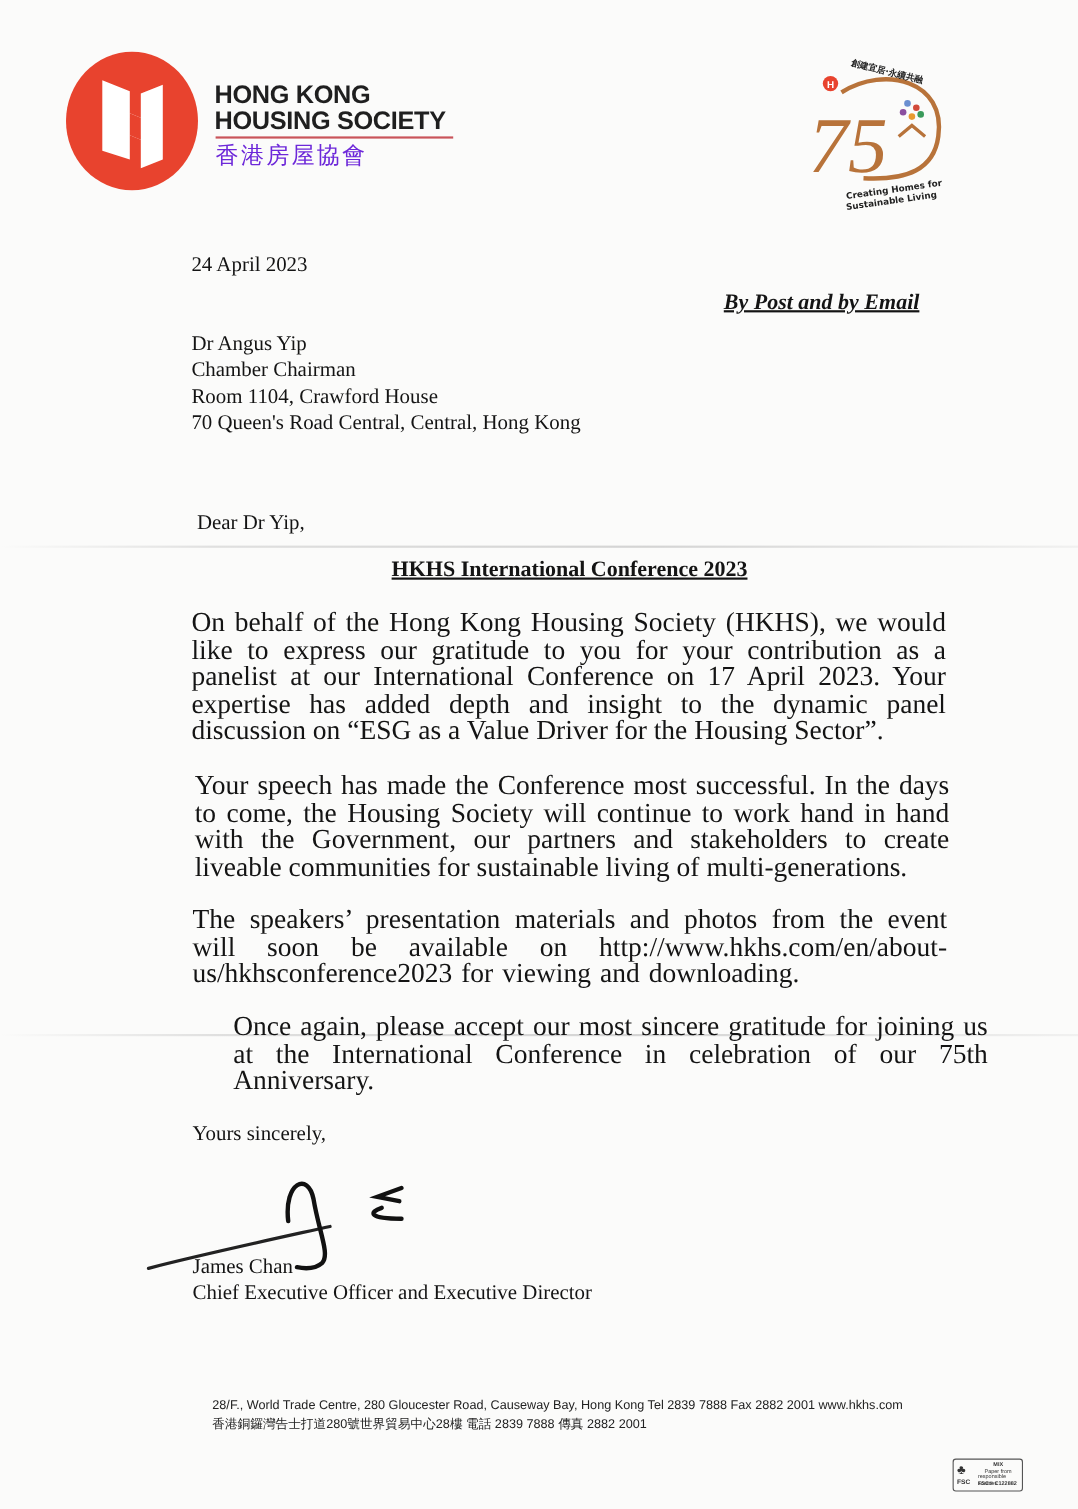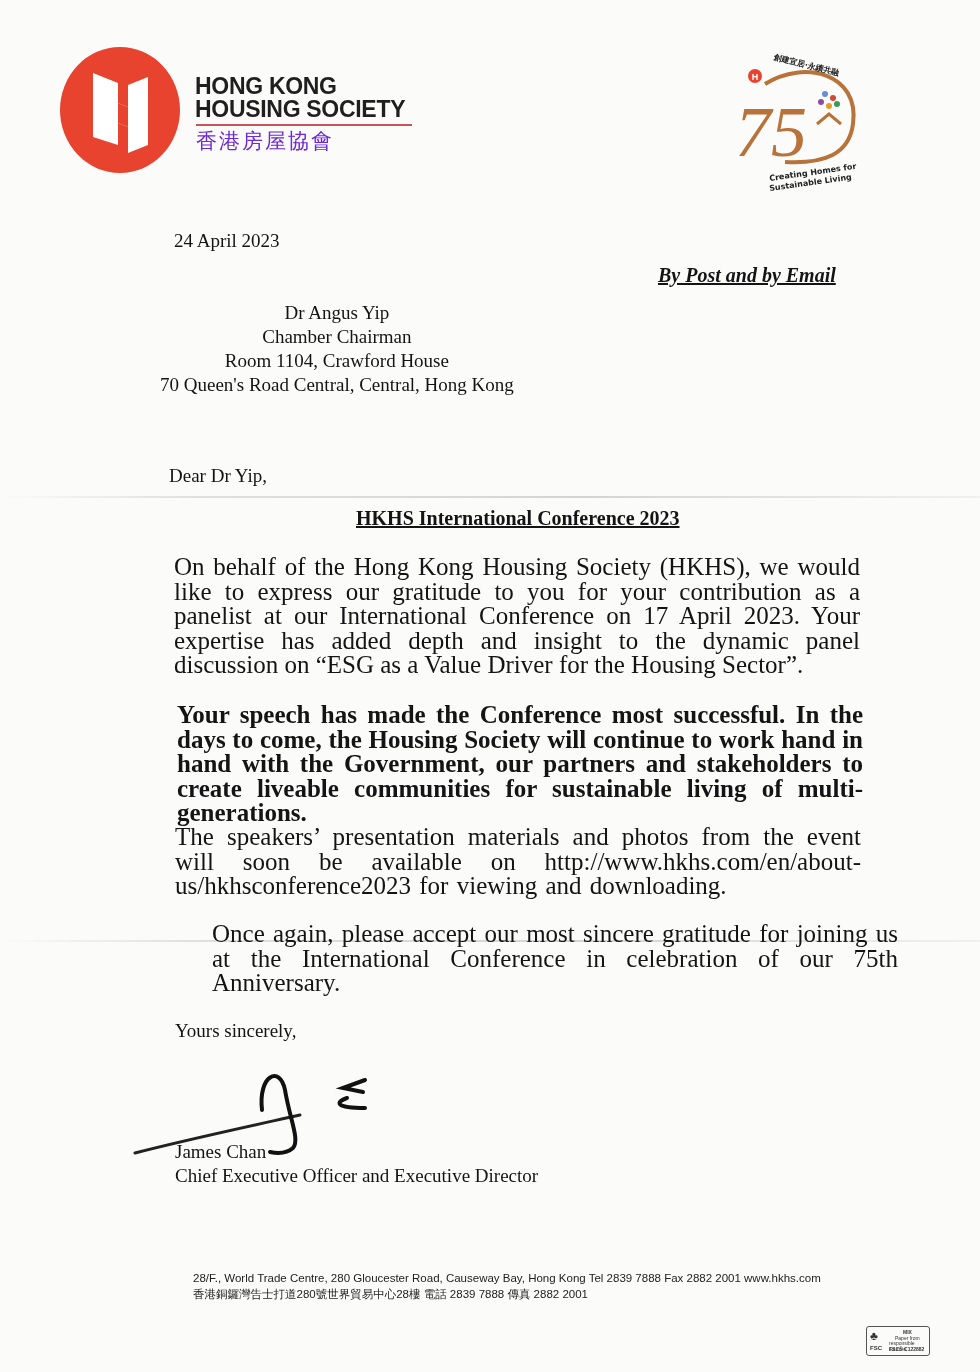--- a/index.html
+++ b/index.html
@@ -67,32 +67,32 @@
     <path d="M92,80 L104,70 L116,80" fill="none" stroke="#b8733a" stroke-width="3"></path>
     <text x="48" y="22" font-family="DejaVu Sans, sans-serif" font-size="8" font-weight="bold" fill="#222" transform="rotate(14 75 20)">創建宜居·永續共融</text>
     <text x="44" y="132" font-family="DejaVu Sans, sans-serif" font-size="8" font-weight="bold" fill="#222" transform="rotate(-8 80 130)">Creating Homes for</text>
     <text x="44" y="142" font-family="DejaVu Sans, sans-serif" font-size="8" font-weight="bold" fill="#222" transform="rotate(-8 80 140)">Sustainable Living</text>
   </svg>
 </div>
 
 <div class="abs t" style="left:174px; top:229px;">24 April 2023</div>
 <div class="abs t bypost">By Post and by Email</div>
 
-<div class="abs" style="left:160px; top:301px;text-align:center;">
+<div class="abs" style="left:174px; top:301px;">
   <div class="t">Dr Angus Yip</div>
   <div class="t">Chamber Chairman</div>
   <div class="t">Room 1104, Crawford House</div>
   <div class="t">70 Queen's Road Central, Central, Hong Kong</div>
 </div>
 
-<div class="abs t" style="left:169px; top:464px;">Dear Dr Yip,</div>
+<div class="abs t" style="left:179px; top:464px;">Dear Dr Yip,</div>
 <div class="abs t title">HKHS International Conference 2023</div>
 
 <div class="abs para" style="left:174px; top:555px;">On behalf of the Hong Kong Housing Society (HKHS), we would like to express our gratitude to you for your contribution as a panelist at our International Conference on 17 April 2023. Your expertise has added depth and insight to the dynamic panel discussion on “ESG as a Value Driver for the Housing Sector”.</div>
-<div class="abs para" style="left:177px; top:703px;font-weight:bold;">Your speech has made the Conference most successful.  In the days to come, the Housing Society will continue to work hand in hand with the Government, our partners and stakeholders to create liveable communities for sustainable living of multi-generations.</div>
+<div class="abs para" style="left:177px; top:703px;">Your speech has made the Conference most successful.  In the days to come, the Housing Society will continue to work hand in hand with the Government, our partners and stakeholders to create liveable communities for sustainable living of multi-generations.</div>
 <div class="abs para" style="left:175px; top:825px; word-spacing: 2px;">The speakers’ presentation materials and photos from the event will soon be available on http://www.hkhs.com/en/about-us/hkhsconference2023 for viewing and downloading.</div>
 <div class="abs para" style="left:172px; top:922px;margin-left:40px;">Once again, please accept our most sincere gratitude for joining us at the International Conference in celebration of our 75th Anniversary.</div>
 
 <div class="abs t" style="left:175px; top:1019px;">Yours sincerely,</div>
 
 <svg class="abs" style="left:125px; top:1060px;" width="280" height="100" viewBox="0 0 280 100">
   <path d="M10,93 C60,80 130,65 175,55" fill="none" stroke="#222" stroke-width="3" stroke-linecap="round"></path>
   <path d="M137,50 C133,15 155,5 160,30 C165,60 175,80 168,88 C160,95 150,93 145,92" fill="none" stroke="#111" stroke-width="4" stroke-linecap="round"></path>
   <path d="M240,20 L218,28 L238,32 M222,38 C210,42 210,48 240,48" fill="none" stroke="#111" stroke-width="4" stroke-linecap="round"></path>
 </svg>

